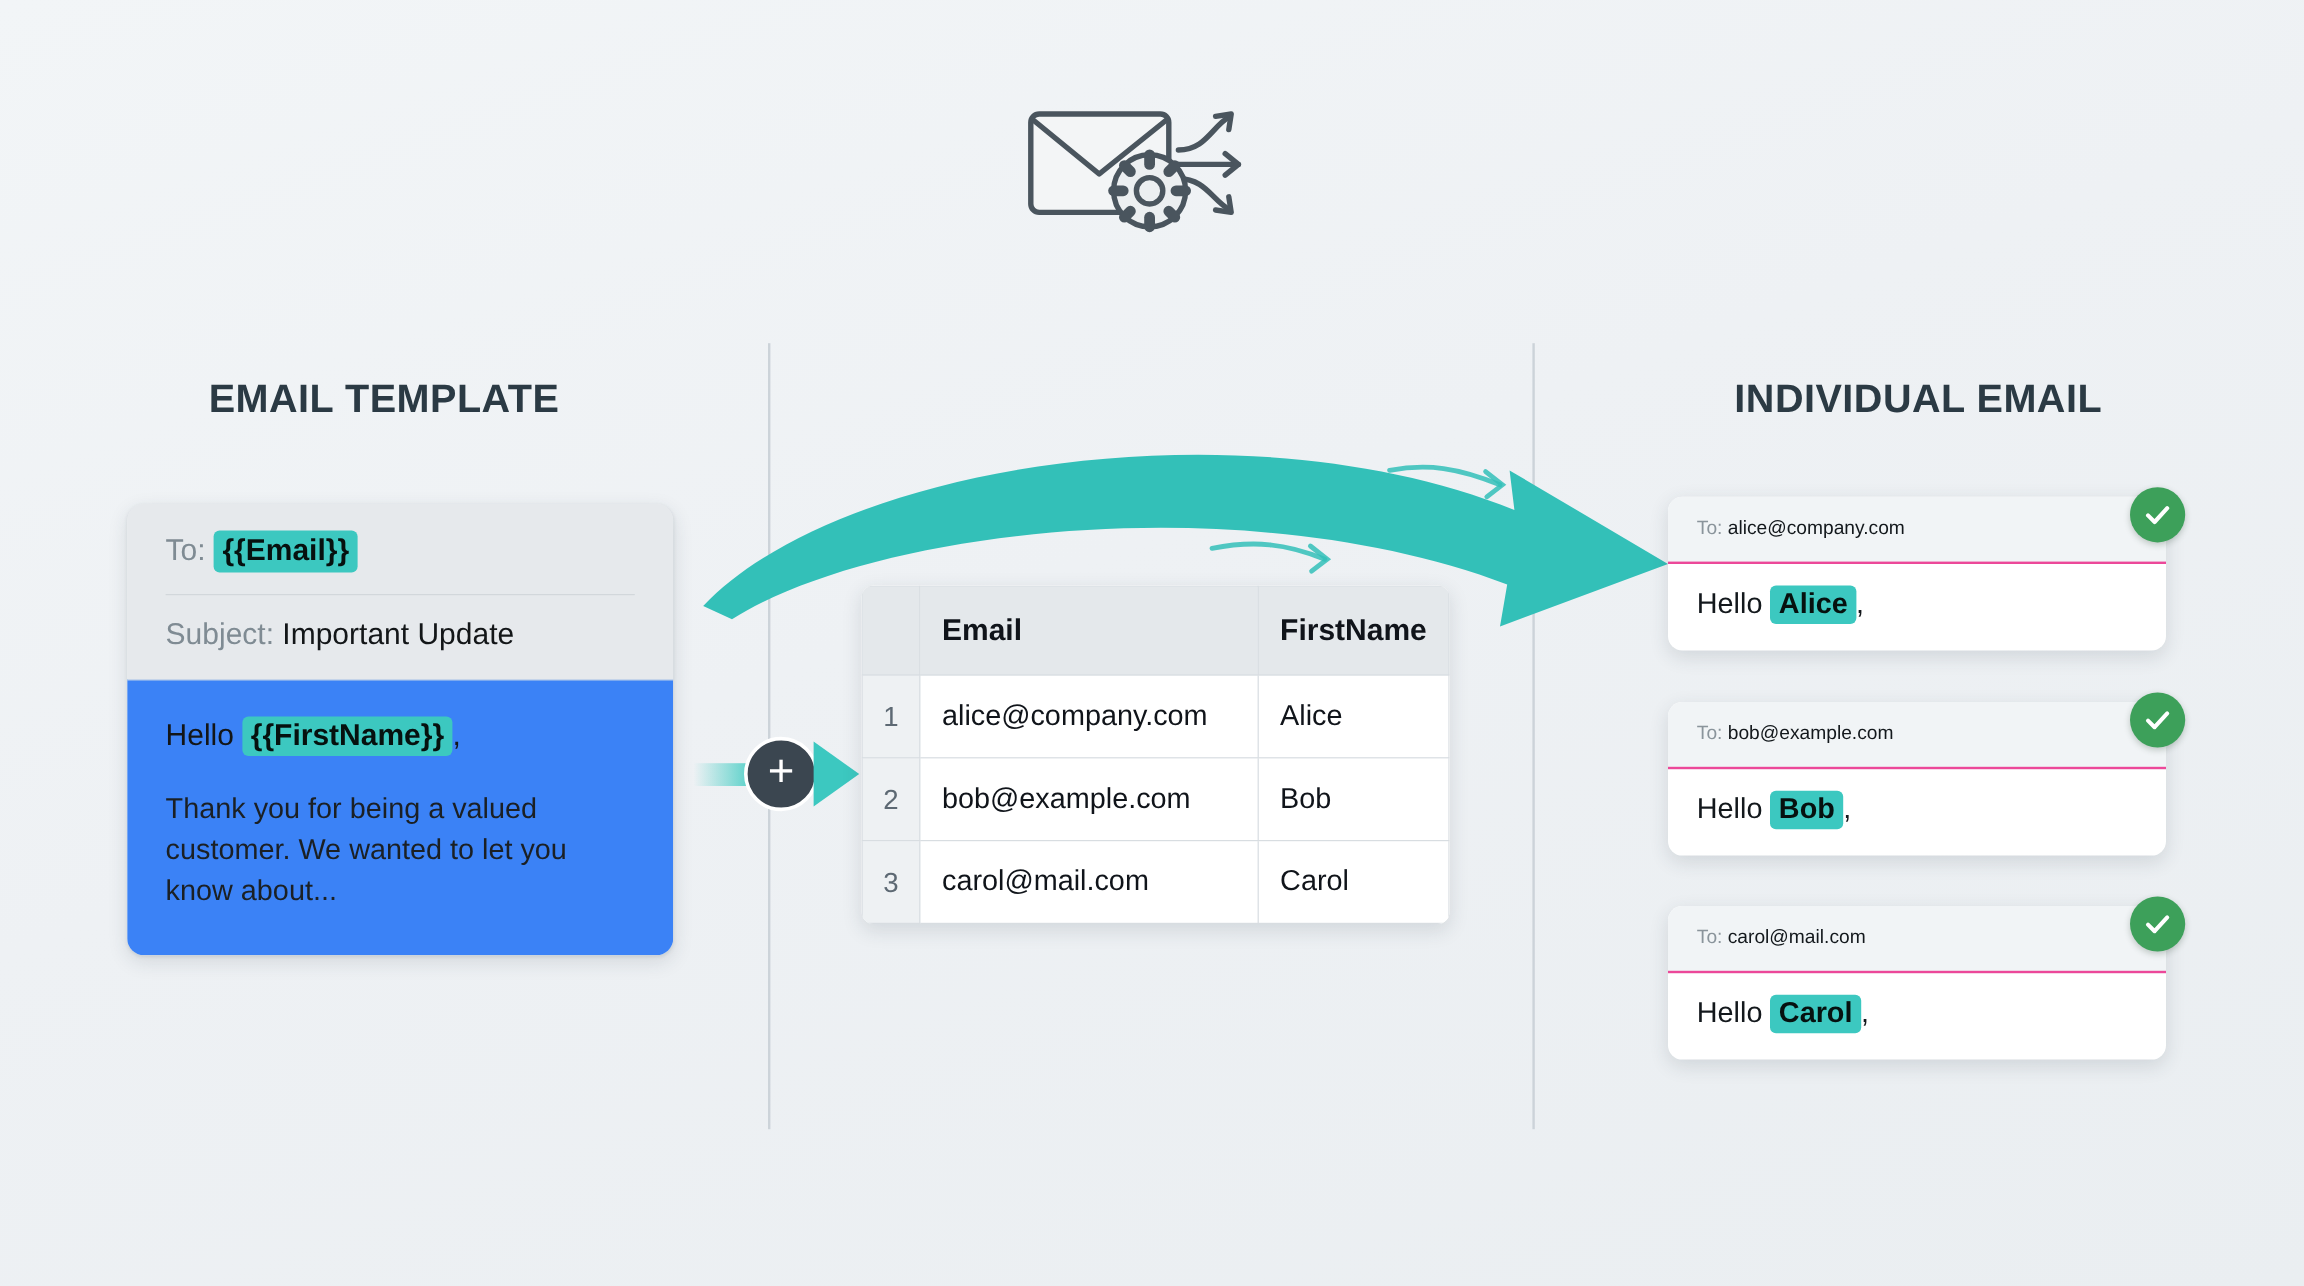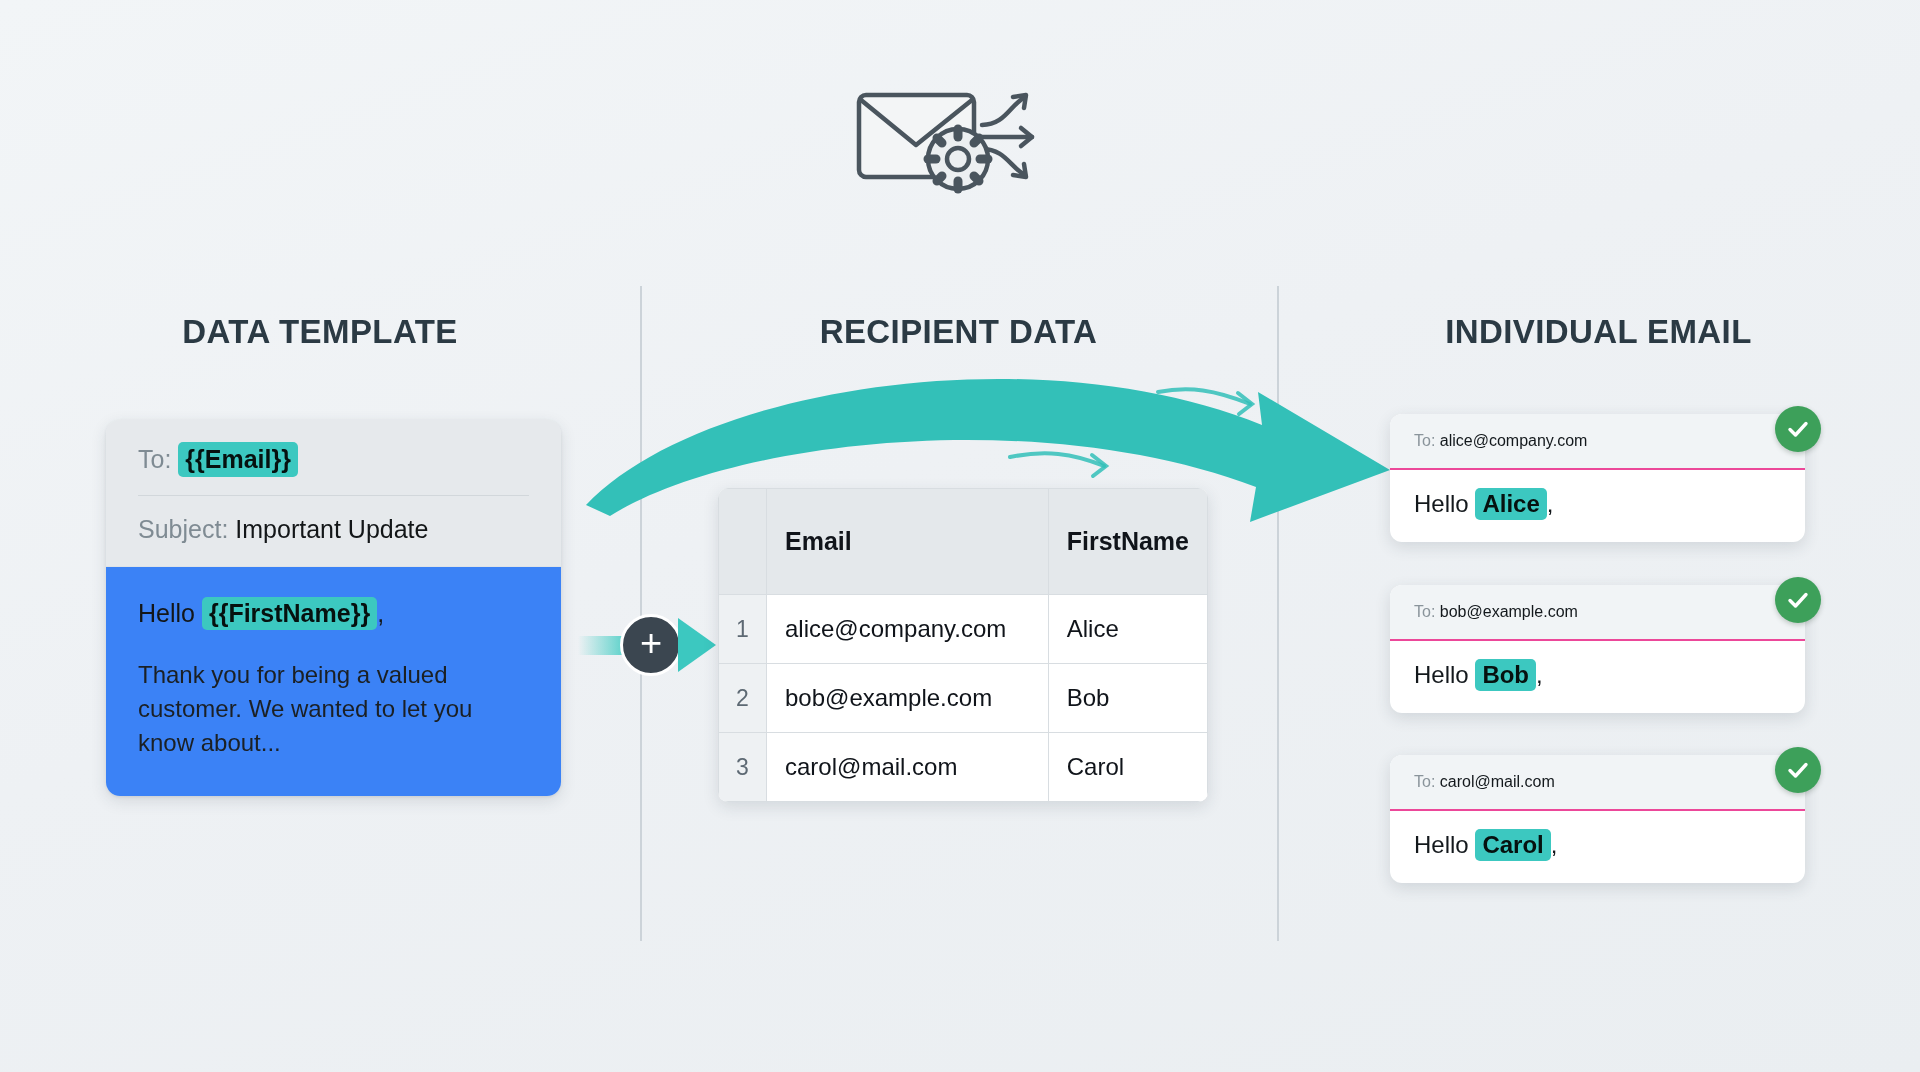--- a/index.html
+++ b/index.html
@@ -160,21 +160,21 @@
   .data-table table { width: 100%; border-collapse: collapse; }
   .data-table th, .data-table td {
     border: 1px solid #d8dde1;
     text-align: left;
   }
   .data-table thead th {
     background: #e4e8eb;
     font-size: 25px;
     font-weight: bold;
     color: #10141a;
-    padding: 38px 18px;
+    padding: 22px 18px;
   }
   .data-table thead th.rn { width: 48px; padding: 22px 6px; }
   .data-table tbody td {
     background: #ffffff;
     font-size: 24px;
     color: #10141a;
     padding: 20px 18px;
     white-space: nowrap;
   }
   .data-table tbody td.rn {
@@ -255,22 +255,21 @@
           <path d="M124 63 L119 68"></path>
             <path d="M87 101 L82 106"></path>
         </g>
       </g>
     </svg>
   </div>
 
   <div class="divider d1"></div>
   <div class="divider d2"></div>
 
-  <div class="col-title c1">DATA TEMPLATE</div>
-  <div class="col-title c2">RECIPIENT DATA</div>
+  <div class="col-title c1">EMAIL TEMPLATE</div>
   <div class="col-title c3">INDIVIDUAL EMAIL</div>
 
   <svg class="flow-arrow" width="1920" height="1072">
     <path d="M586 505 C700 385 1040 335 1262 425 L1258 392 L1390 470 L1250 522 L1256 487 C1040 405 730 440 610 516 Z" fill="#33c0b8"></path>
     <g fill="none" stroke="#33c0b8" stroke-width="4" stroke-linecap="round">
       <path d="M1158 392 C1190 386 1215 390 1250 404" opacity="0.85"></path>
       <path d="M1238 393 L1252 404 L1239 414" opacity="0.85"></path>
       <path d="M1010 457 C1045 450 1072 453 1104 466" opacity="0.85"></path>
       <path d="M1092 455 L1106 466 L1093 476" opacity="0.85"></path>
     </g>

